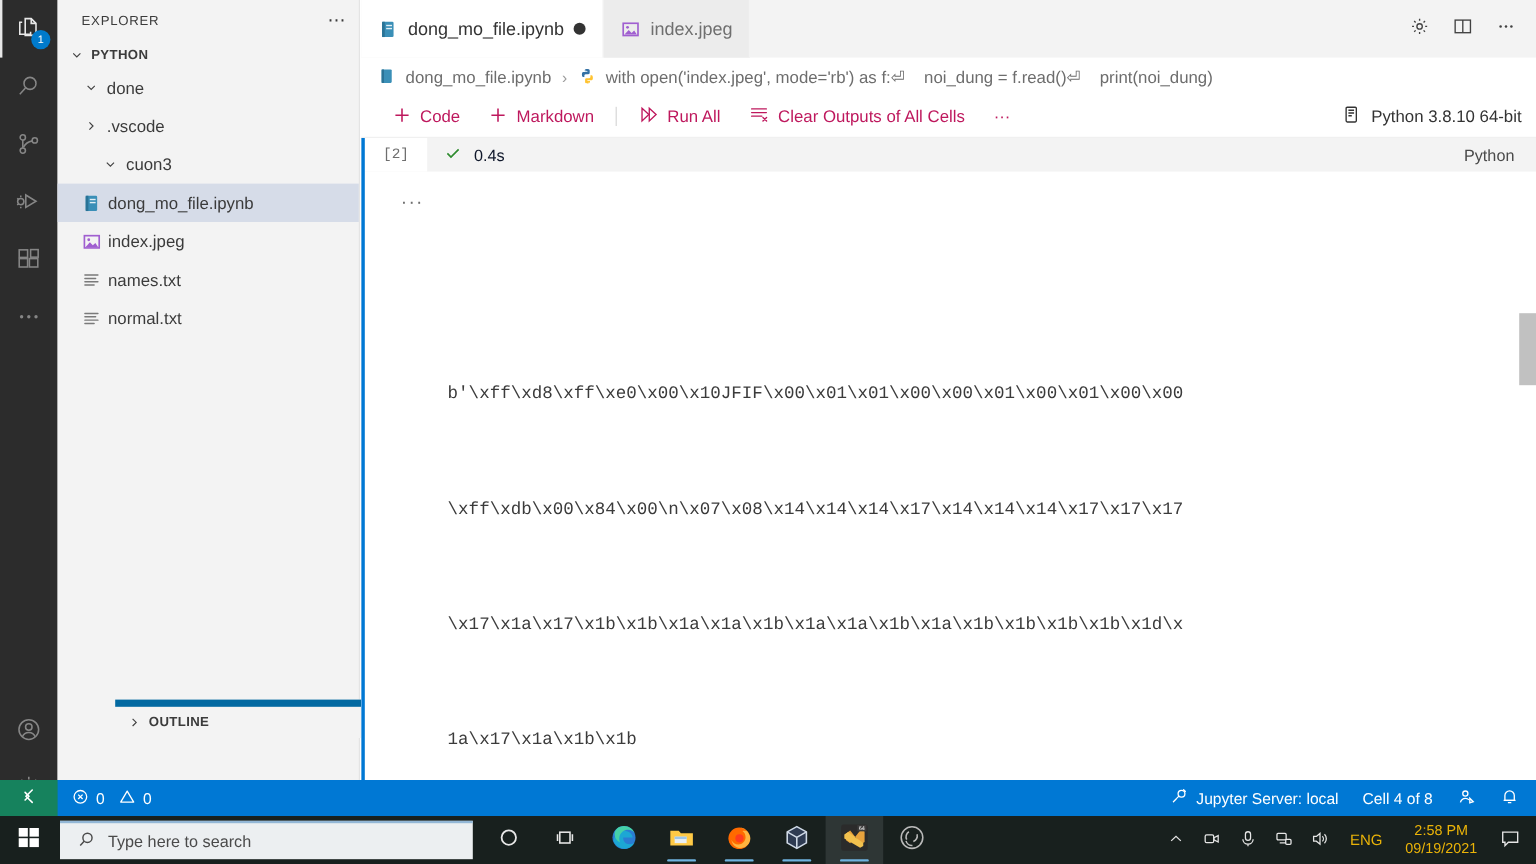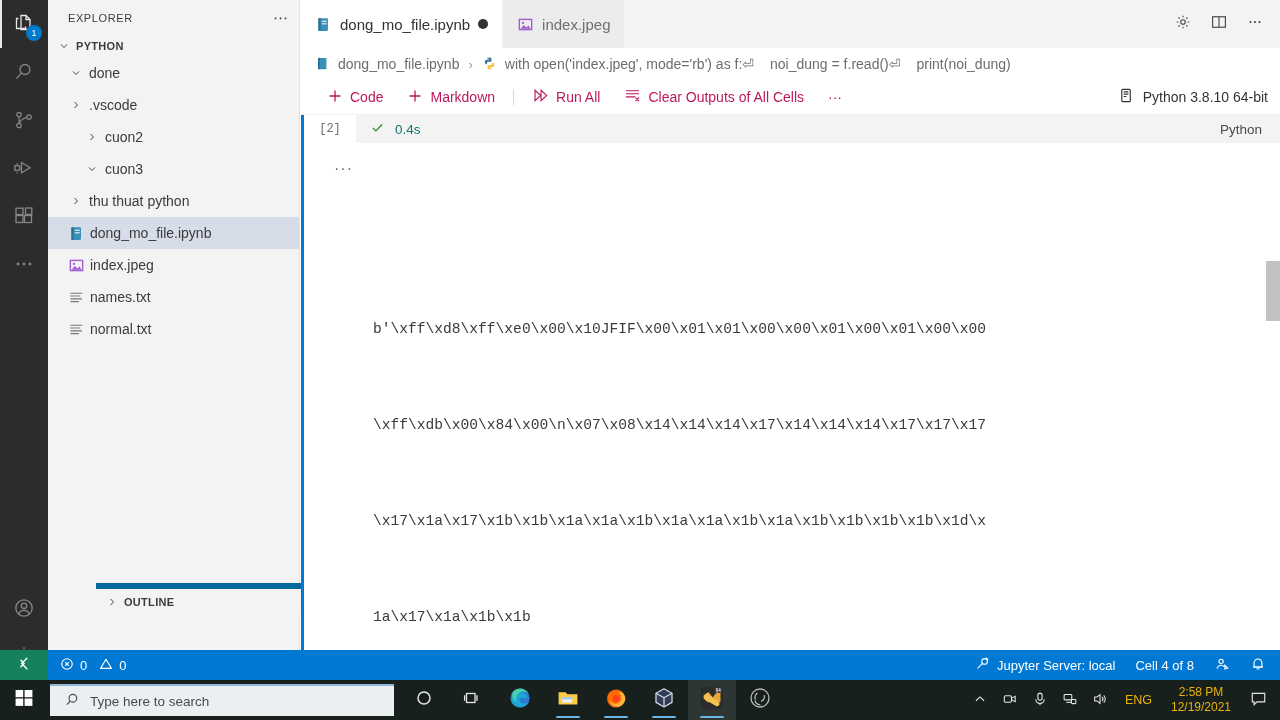--- a/index.html
+++ b/index.html
@@ -125,21 +125,21 @@
   .cell-statusrow {
     height: 28px; background: #f3f3f3; display: flex; align-items: center;
     font-size: 13px; color: #333; margin-left: 3px;
   }
   .exec-count {
     width: 52px; text-align: center; color: #6e6e6e;
     font-family: "Liberation Mono", monospace; font-size: 12px;
     background: #fff; height: 28px; line-height: 28px;
   }
   .check { color: #2e8b2e; font-size: 15px; padding: 0 10px 0 14px; }
-  .dur { font-size: 13.5px; color: #0f766e; }
+  .dur { font-size: 13.5px; color: #0f172a; }
   .lang { margin-left: auto; padding-right: 18px; font-size: 13.5px; color: #4a4a4a; }
 
   .output {
     position: relative; padding: 10px 0 0 0; margin-left: 3px;
     font-family: "Liberation Mono", monospace;
     font-size: 14.6px; line-height: 32px; color: #3b3b3b;
     white-space: pre;
   }
   .out-dots {
     position: absolute; left: 30px; top: 10px;
@@ -315,46 +315,30 @@
 
       <div class="row" style="padding-left:20px">
         <span class="chev">
           <svg width="12" height="12" viewBox="0 0 16 16" fill="none" stroke="currentColor" stroke-width="1.3">
               <path d="M6 4l4 4-4 4"></path>
             </svg>
         </span>
         <span>.vscode</span>
       </div>
 
-      <div class="row" style="padding-left:36px">
-        <span class="chev">
-          <svg width="12" height="12" viewBox="0 0 16 16" fill="none" stroke="currentColor" stroke-width="1.3">
-              <path d="M6 4l4 4-4 4"></path>
-            </svg>
-        </span>
-        <span>cuon2</span>
-      </div>
 
       <div class="row" style="padding-left:36px">
         <span class="chev">
           <svg width="12" height="12" viewBox="0 0 16 16" fill="none" stroke="currentColor" stroke-width="1.3">
               <path d="M4 6l4 4 4-4"></path>
             </svg>
         </span>
         <span>cuon3</span>
       </div>
 
-      <div class="row" style="padding-left:20px">
-        <span class="chev">
-          <svg width="12" height="12" viewBox="0 0 16 16" fill="none" stroke="currentColor" stroke-width="1.3">
-              <path d="M6 4l4 4-4 4"></path>
-            </svg>
-        </span>
-        <span>thu thuat python</span>
-      </div>
 
       <div class="row selected" style="padding-left:20px">
         <span class="ficon">
           <svg width="17" height="17" viewBox="0 0 16 16">
             <rect x="3.2" y="2" width="9" height="12" rx="1" fill="#3a8fb7"></rect>
             <rect x="3.2" y="2" width="2.1" height="12" fill="#2a7396"></rect>
             <rect x="6.4" y="4.4" width="4.6" height="1.1" fill="#ffffff" opacity=".85"></rect>
             <rect x="6.4" y="6.8" width="4.6" height="1.1" fill="#ffffff" opacity=".85"></rect>
           </svg>
         </span>
@@ -760,21 +744,21 @@
           <svg width="16" height="16" viewBox="0 0 18 18" fill="none" stroke="#e6e6e6" stroke-width="1.2">
             <path d="M3 6.8h2.6L9 4v10L5.6 11.2H3z"></path>
               <path d="M11.2 6.6a3.4 3.4 0 0 1 0 4.8"></path>
               <path d="M13.2 4.8a6 6 0 0 1 0 8.4"></path>
           </svg>
         </span>
       </div>
       <div class="tray-lang">ENG</div>
       <div class="tray-clock">
         <span>2:58 PM</span>
-        <span>12/19/2021</span>
+        <span>09/19/2021</span>
       </div>
       <div class="tray-action">
         <span>
           <svg width="17" height="17" viewBox="0 0 18 18" fill="none" stroke="#e6e6e6" stroke-width="1.2">
             <path d="M2.4 3.6h13.2v9H7.4l-3 3v-3H2.4z"></path>
           </svg>
         </span>
       </div>
     </div>
   </div>

